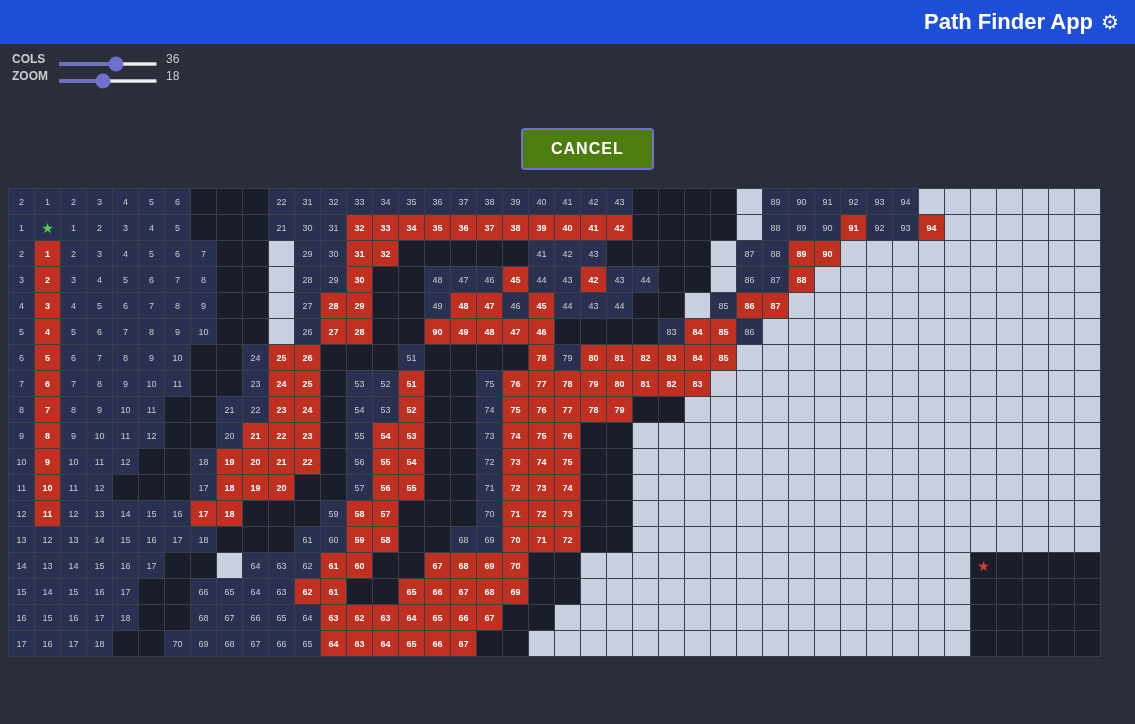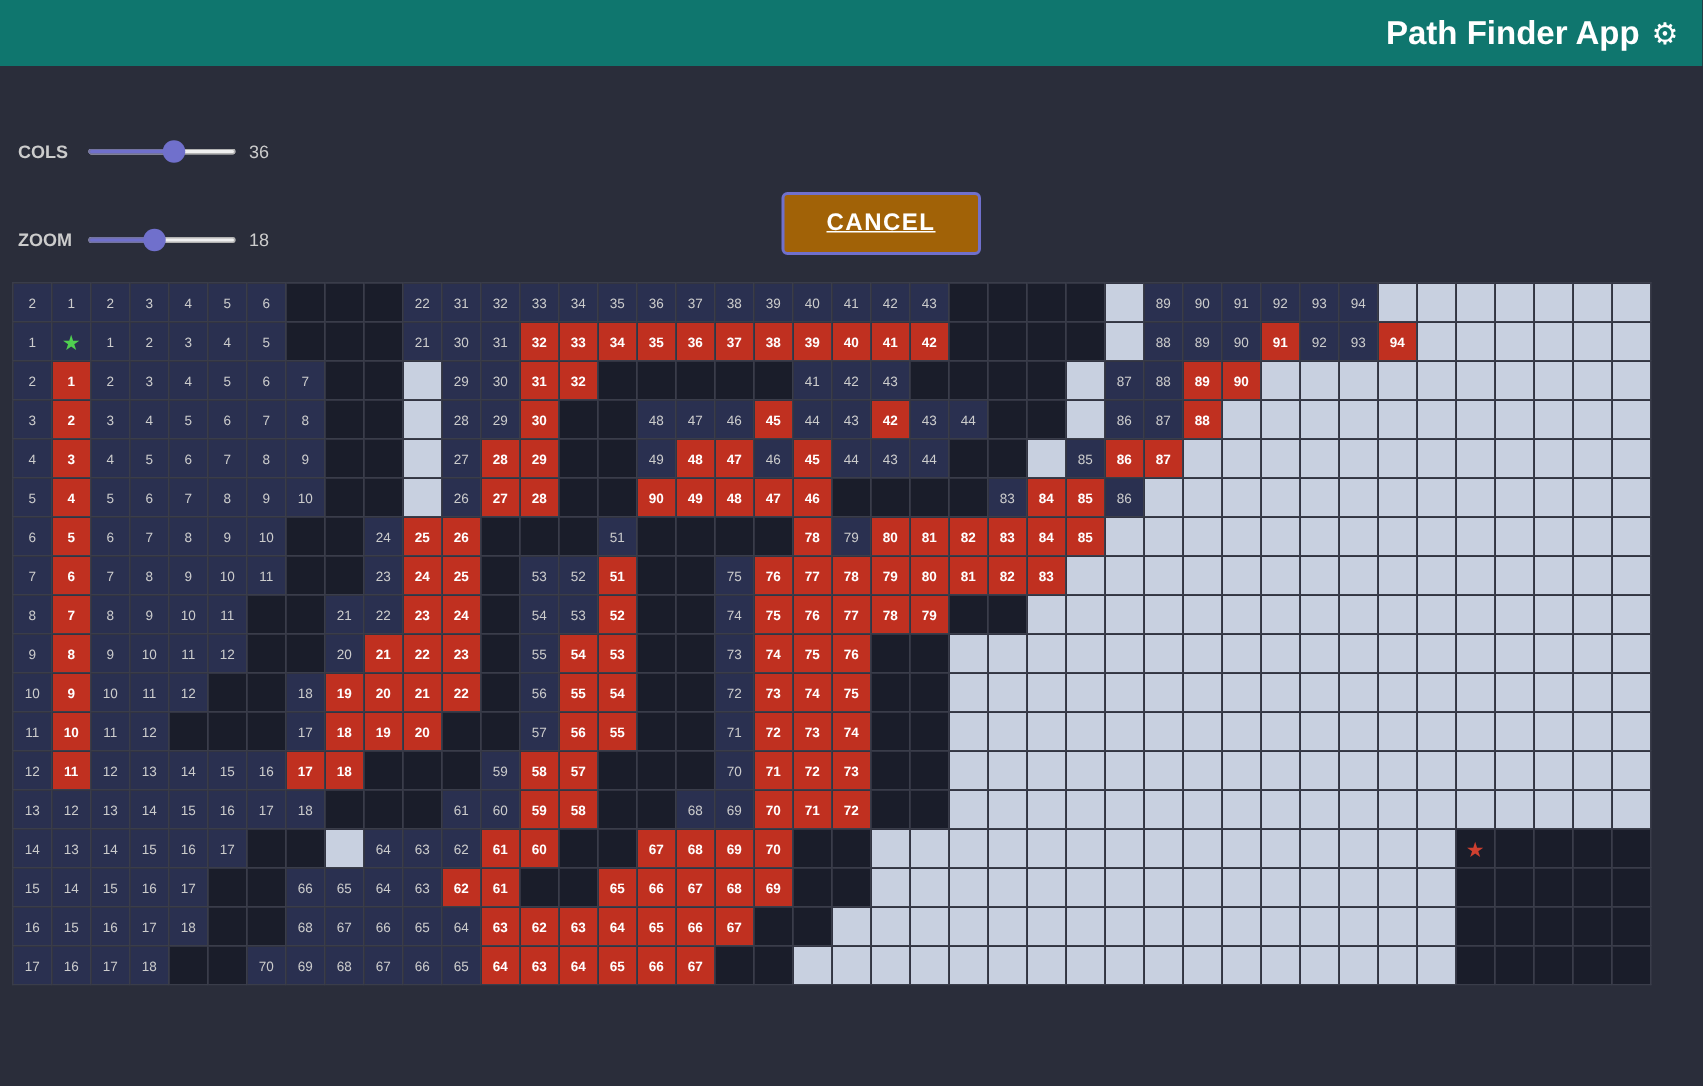--- a/index.html
+++ b/index.html
@@ -6,21 +6,21 @@
     body {
       background: #2a2d3a;
       font-family: Arial, sans-serif;
       width: 1135px;
       height: 724px;
       overflow: hidden;
       position: relative;
     }
     
     #header {
-      background: #0f766e;
+      background: #1d4ed8;
       height: 44px;
       display: flex;
       align-items: center;
       justify-content: flex-end;
       padding: 0 16px;
     }
     #header-title {
       font-size: 22px;
       font-weight: bold;
       color: white;
@@ -32,23 +32,22 @@
     }
     
     #controls {
       padding: 8px 12px 4px 12px;
       display: flex;
       flex-direction: column;
       gap: 3px;
     }
     .control-row {
       display: flex;
-      align-items: center;
+      align-items: flex-end;
       gap: 8px;
-      margin-top: 42px;
     }
     .control-label {
       color: #ccc;
       font-size: 12px;
       font-weight: bold;
       width: 38px;
     }
     .control-slider {
       width: 100px;
       accent-color: #7070cc;
@@ -60,30 +59,29 @@
       min-width: 20px;
     }
     
     #cancel-btn-container {
       position: absolute;
       top: 128px;
       left: 521px;
       z-index: 10;
     }
     #cancel-button {
-      background: #a16207;
+      background: #4d7c0f;
       color: white;
       border: 2px solid #7070cc;
       padding: 10px 28px;
       font-size: 16px;
       font-weight: bold;
       cursor: pointer;
       letter-spacing: 1px;
       border-radius: 4px;
-      text-decoration: underline;
     }
     
     #grid-container {
       position: absolute;
       top: 188px;
       left: 0;
       right: 0;
       padding: 0 8px;
       overflow: auto;
     }

